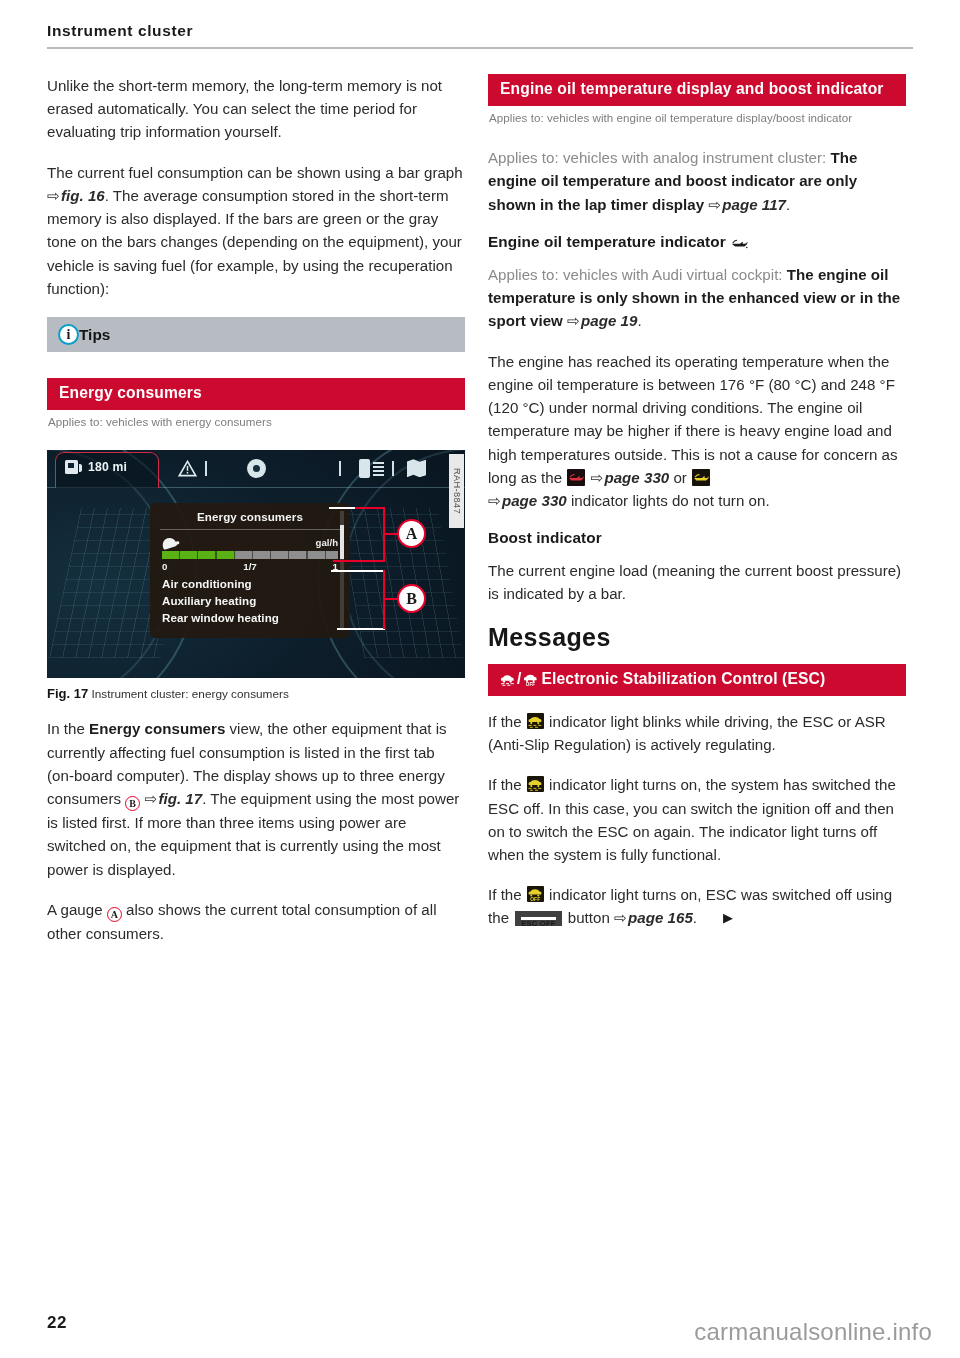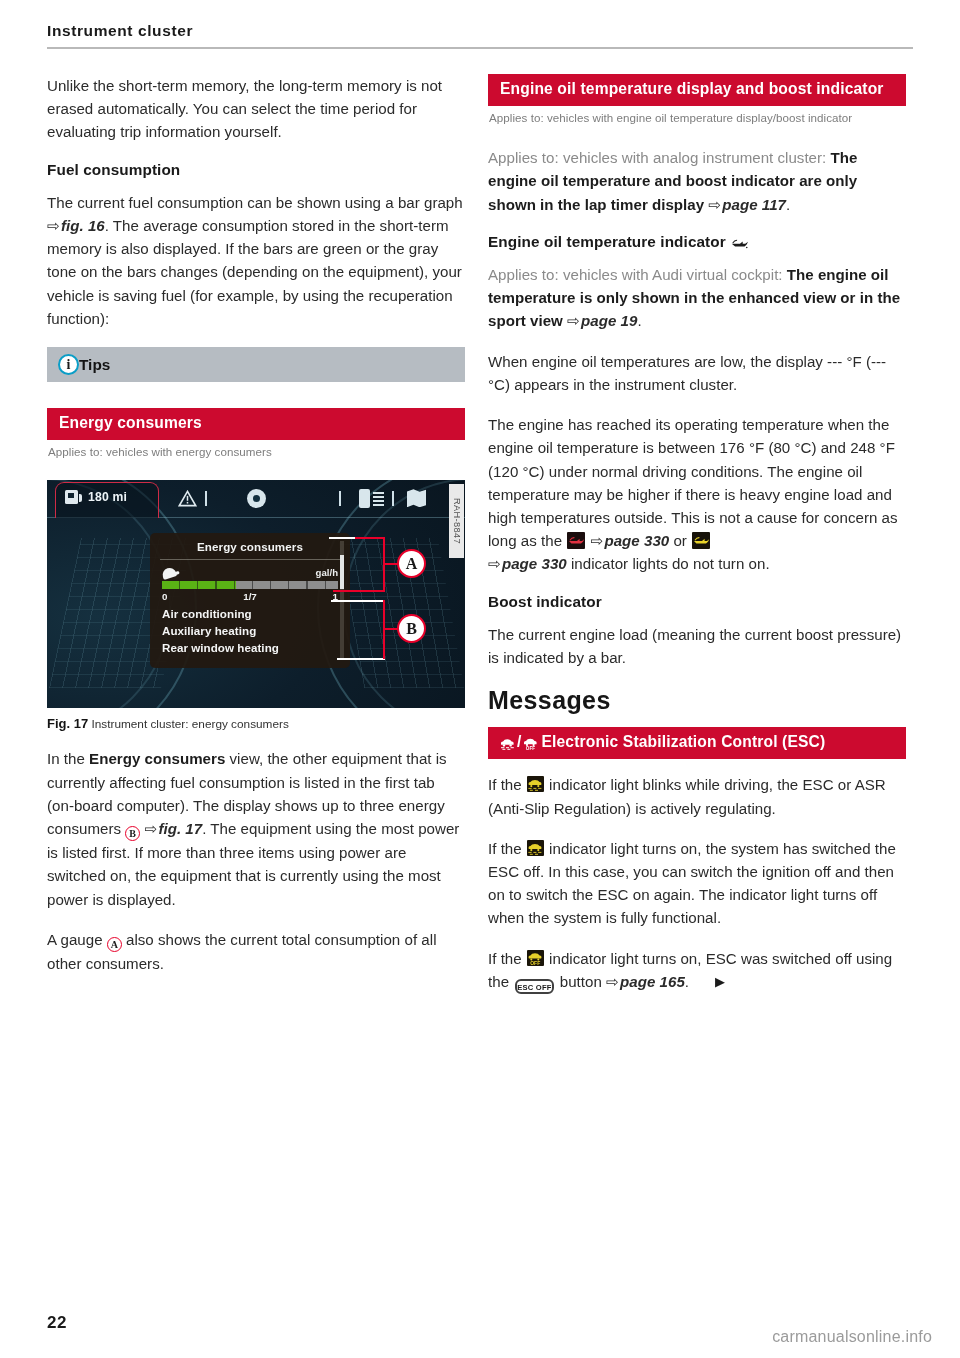--- a/index.html
+++ b/index.html
@@ -377,21 +377,21 @@
   .ico-oilred { background: #1a0d0d; }
   .ico-esc-box {
     display: inline-block; vertical-align: -3px;
     width: 17px; height: 16px;
     background: #1a1509; border-radius: 1px;
     position: relative; margin: 0 1px;
   }
   .esc-btn {
     display: inline-block; vertical-align: -3px;
     min-width: 27px; height: 15px;
-    border: 2px solid #404040; border-radius: 6px;
+    border: 6px solid #404040; border-radius: 0;
     background: #fff;
     font-size: 7.6px; font-weight: bold; color: #1a1a1a;
     text-align: center; line-height: 13px;
     letter-spacing: 0.2px;
     margin: 0 2px;
   }
   .head-oil-icon {
     display: inline-block;
     vertical-align: -2px;
     margin-left: 4px;
@@ -407,21 +407,21 @@
     position: absolute;
     left: 47px; bottom: 25px;
     font-size: 17px;
     font-weight: bold;
     color: #1a1a1a;
     letter-spacing: 0.5px;
   }
   #site-watermark {
     position: absolute;
     right: 28px; bottom: 12px;
-    font-size: 16px;
+    font-size: 24px;
     color: #9b9b9b;
     font-family: "Liberation Sans", sans-serif;
     letter-spacing: 0.2px;
   }
   .cont-arrow {
     display: inline-block;
     margin-left: 26px;
     color: #1a1a1a;
     font-size: 13px;
     vertical-align: 1px;
@@ -432,21 +432,20 @@
 
 <div id="running-head">
   <div class="rh-title">Instrument cluster</div>
   <div class="rh-rule"></div>
 </div>
 
 <div id="col-left">
 
   <p class="body-text">Unlike the short-term memory, the long-term memory is not erased automatically. You can select the time period for evaluating trip information yourself.</p>
 
-  <h3 class="sub-head">Fuel consumption</h3>
 
   <p class="body-text">
     <span>The current fuel consumption can be shown using a bar graph </span><span class="xref"><span class="arrow">⇨ </span><span>fig. 16</span></span><span>. The average consumption stored in the short-term memory is also displayed. If the bars are green or the gray tone on the bars changes (depending on the equipment), your vehicle is saving fuel (for example, by using the recuperation function):</span>
   </p>
 
   <div class="tips-box">
     <div class="tips-head">
       <span class="i-icon">i</span>
       <span class="tips-label">Tips</span>
     </div>
@@ -557,21 +556,20 @@
       <path d="M2 8.5 h9.5 l3.2 -2.6 v2.6 h3 l3.2 -2.4 -1.6 3.2 -2.4 2.2 h-11 z" fill="#1c1c1c"></path>
       <path d="M3.2 7.6 q2 -3.4 5 -3.2" fill="none" stroke="#1c1c1c" stroke-width="1.2"></path>
       <circle cx="19.4" cy="12.9" r="0.9" fill="#1c1c1c"></circle>
     </svg>
   </h3>
 
   <p class="body-text">
     <span class="applies-inline">Applies to: vehicles with Audi virtual cockpit:</span><b> The engine oil temperature is only shown in the enhanced view or in the sport view </b><span class="xref"><span class="arrow">⇨ </span><span>page 19</span></span><span>.</span>
   </p>
 
-  <p class="body-text">When engine oil temperatures are low, the display --- °F (--- °C) appears in the instrument cluster.</p>
 
   <p class="body-text">
     <span>The engine has reached its operating temperature when the engine oil temperature is between 176 °F (80 °C) and 248 °F (120 °C) under normal driving conditions. The engine oil temperature may be higher if there is heavy engine load and high temperatures outside. This is not a cause for concern as long as the </span><span class="ico-inline ico-oilred"><svg viewBox="0 0 18 17" width="18" height="17">
           <path d="M2 9 h8 l2.6 -2.2 v2.2 h2.4 l2.2 -1.8 -1.2 2.6 -2 1.8 h-9.6 z" fill="#e03040"></path>
           <path d="M3 8.2 q1.8 -2.8 4.4 -2.6" fill="none" stroke="#e03040" stroke-width="1.1"></path>
         </svg></span><span class="xref"> <span class="arrow">⇨ </span><span>page 330</span></span><span> or </span><span class="ico-inline"><svg viewBox="0 0 18 17" width="18" height="17">
           <path d="M2 9 h8 l2.6 -2.2 v2.2 h2.4 l2.2 -1.8 -1.2 2.6 -2 1.8 h-9.6 z" fill="#e8d22a"></path>
           <path d="M3 8.2 q1.8 -2.8 4.4 -2.6" fill="none" stroke="#e8d22a" stroke-width="1.1"></path>
         </svg></span><br>
     <span class="xref"><span class="arrow">⇨ </span><span>page 330</span></span><span> indicator lights do not turn on.</span>

